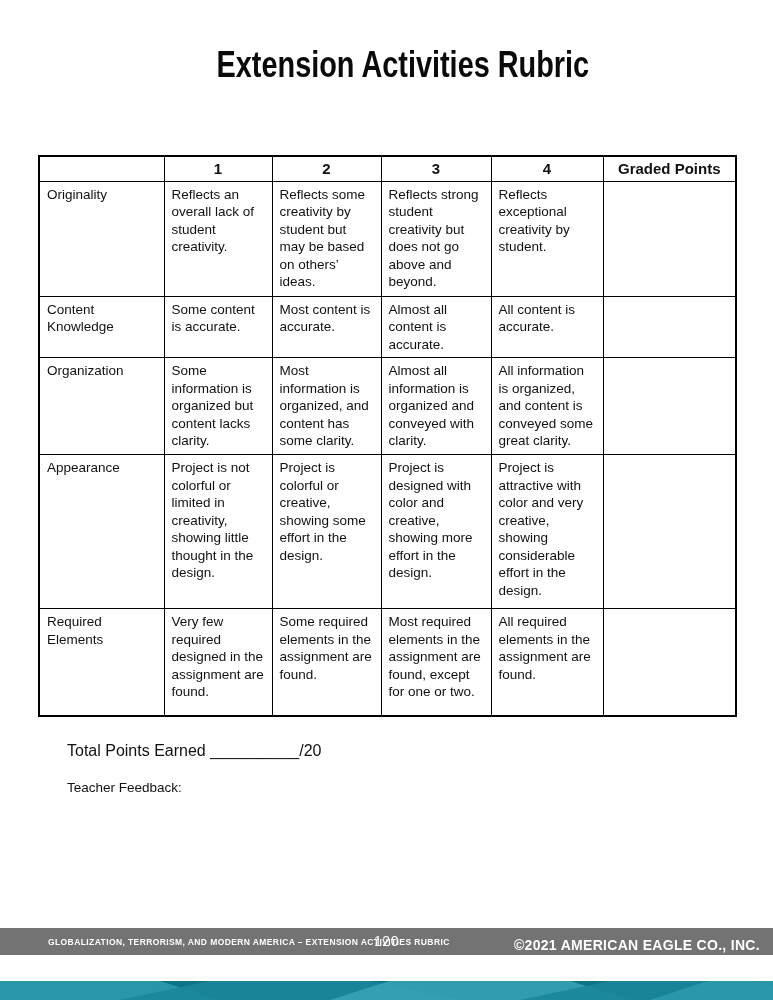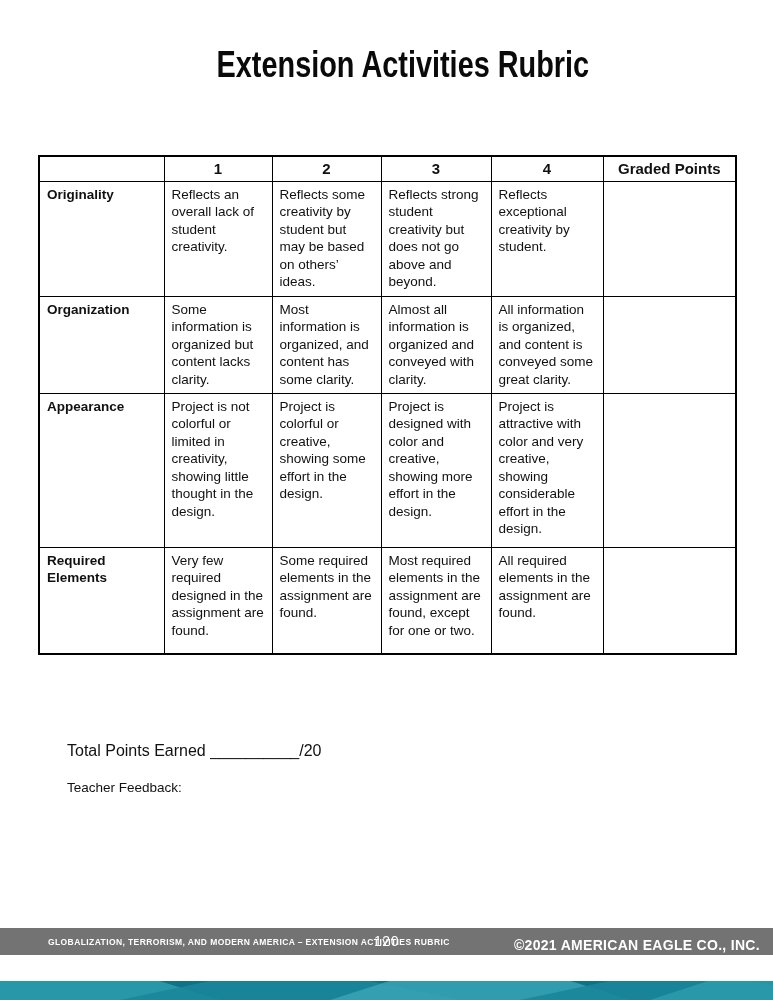--- a/index.html
+++ b/index.html
@@ -52,21 +52,21 @@
     overflow: hidden;
   }
   table.rubric th {
     font-weight: 700;
     text-align: center;
     font-size: 15px;
     padding: 2px 4px;
     vertical-align: middle;
   }
   table.rubric td.row-label {
-    font-weight: 700;
+    font-weight: 400;
   }
 
   
   .total-points {
     position: absolute;
     left: 67px;
     top: 742px;
     font-size: 16px;
   }
   .teacher-feedback {
@@ -166,20 +166,28 @@
 
   <tr style="height:115px">
     <td class="row-label">Originality</td>
     <td>Reflects an overall lack of student creativity.</td>
     <td>Reflects some creativity by student but may be based on others’ ideas.</td>
     <td>Reflects strong student creativity but does not go above and beyond.</td>
     <td>Reflects exceptional creativity by student.</td>
     <td></td>
   </tr>
 
+  <tr style="height:60px">
+    <td class="row-label">Content Knowledge</td>
+    <td>Some content is accurate.</td>
+    <td>Most content is accurate.</td>
+    <td>Almost all content is accurate.</td>
+    <td>All content is accurate.</td>
+    <td></td>
+  </tr>
 
   <tr style="height:97px">
     <td class="row-label">Organization</td>
     <td>Some information is organized but content lacks clarity.</td>
     <td>Most information is organized, and content has some clarity.</td>
     <td>Almost all information is organized and conveyed with clarity.</td>
     <td>All information is organized, and content is conveyed some great clarity.</td>
     <td></td>
   </tr>
 

